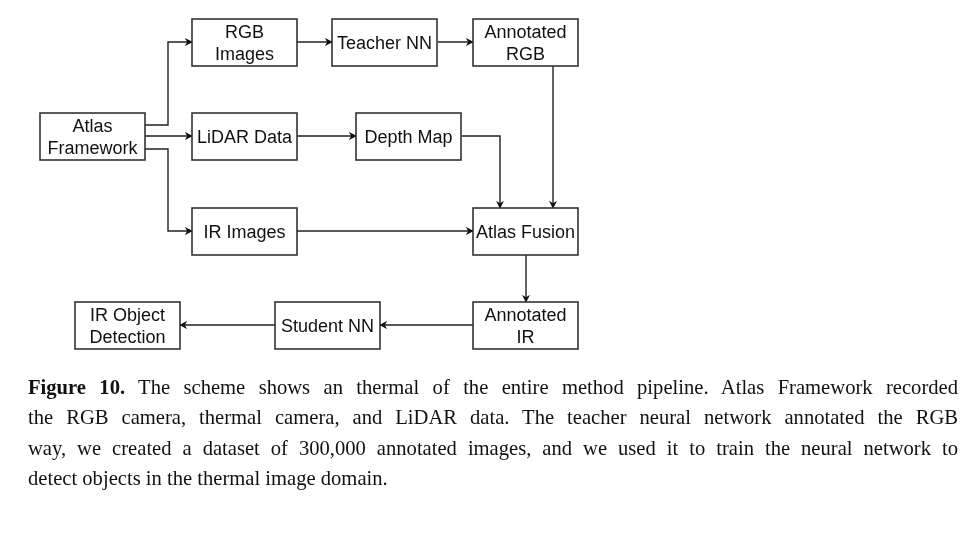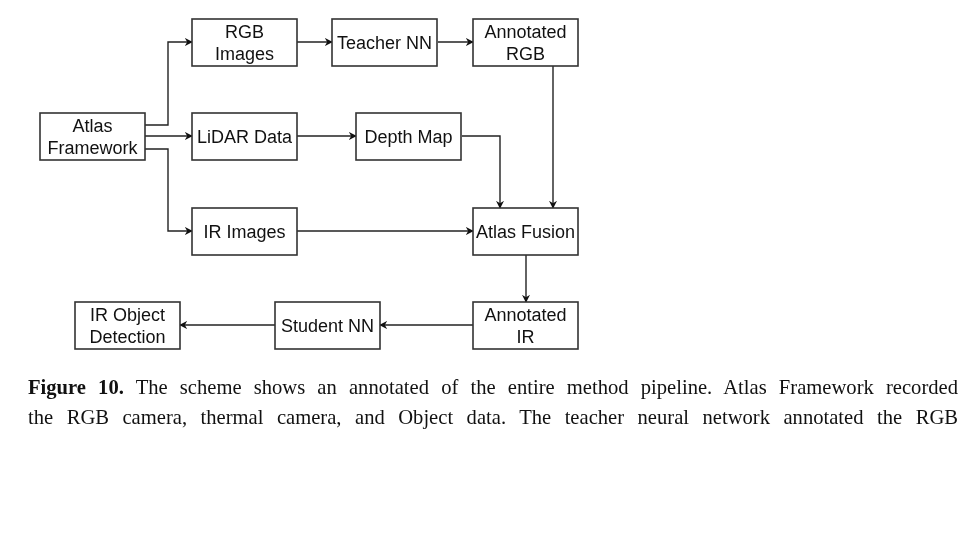--- a/index.html
+++ b/index.html
@@ -88,15 +88,17 @@
       </g>
       <g class="node">
         <rect x="75" y="302" width="105" height="47"></rect>
         <text x="127.5" y="321">IR Object</text>
         <text x="127.5" y="343">Detection</text>
       </g>
     </g>
 </svg>
 
 <div id="caption">
-  <span class="line"><span class="label">Figure 10.</span><span> The scheme shows an annotated of the entire method pipeline. Atlas Framework recorded</span></span>
-  <span class="line">the RGB camera, thermal camera, and Object data. The teacher neural network annotated the RGB</span>
+  <span class="line"><span class="label">Figure 10.</span><span> The scheme shows an thermal of the entire method pipeline. Atlas Framework recorded</span></span>
+  <span class="line">the RGB camera, thermal camera, and LiDAR data. The teacher neural network annotated the RGB</span>
+  <span class="line">way, we created a dataset of 300,000 annotated images, and we used it to train the neural network to</span>
+  <span class="line last">detect objects in the thermal image domain.</span>
 </div>
 
 </body></html>

